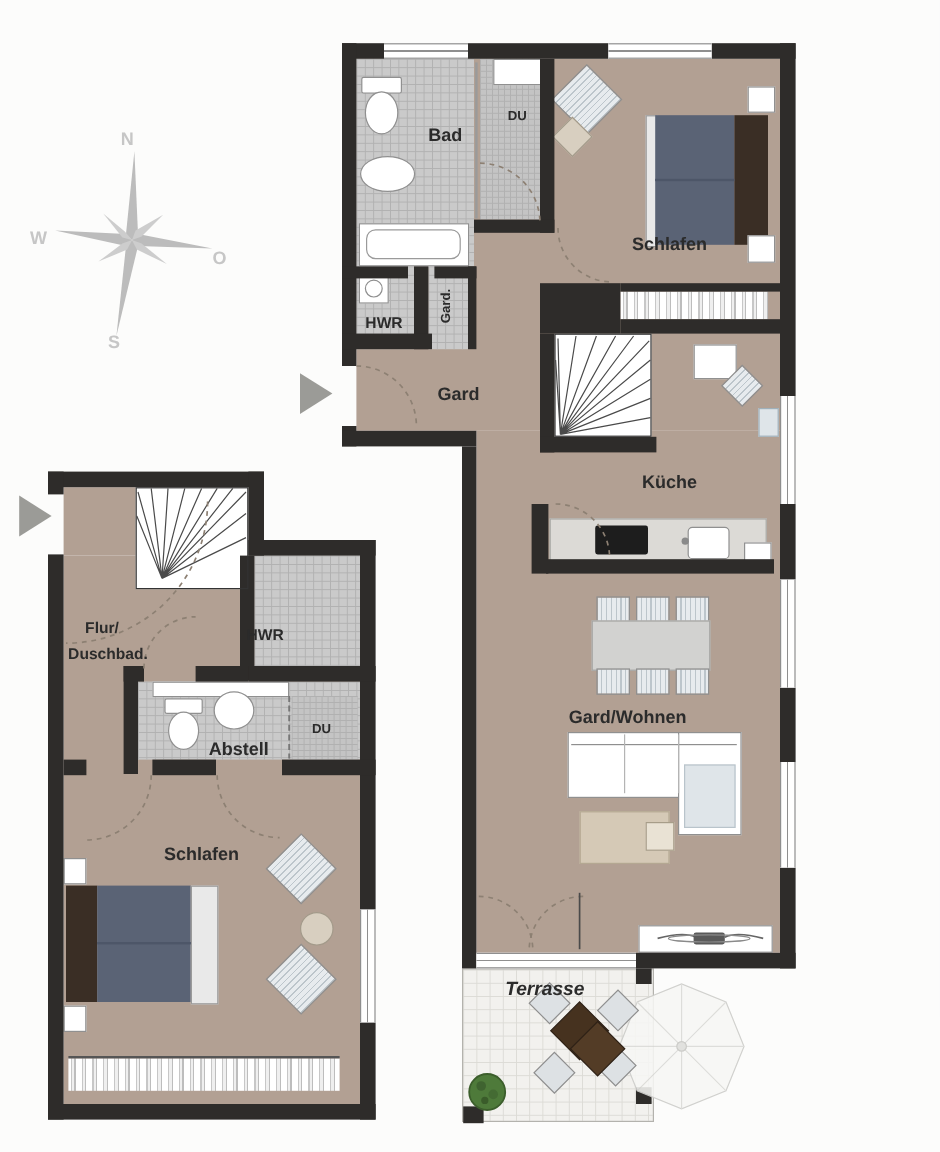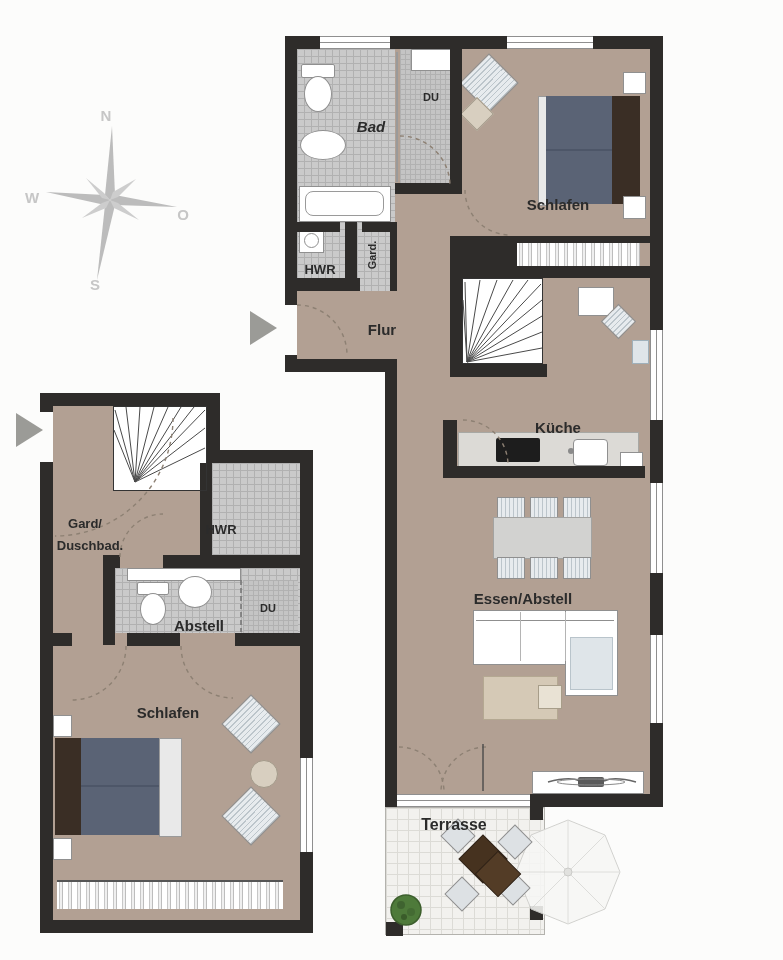--- a/index.html
+++ b/index.html
@@ -22,21 +22,21 @@
   .tile.small{background-size:5px 5px;background-color:#c4c4c4;}
   .winh{position:absolute;background:#fff;border-top:1px solid var(--win_line);border-bottom:1px solid var(--win_line);
         background-image:linear-gradient(transparent calc(50% - .5px),var(--win_line) calc(50% - .5px),var(--win_line) calc(50% + .5px),transparent calc(50% + .5px));z-index:5;}
   .winv{position:absolute;background:#fff;border-left:1px solid var(--win_line);border-right:1px solid var(--win_line);
         background-image:linear-gradient(90deg,transparent calc(50% - .5px),var(--win_line) calc(50% - .5px),var(--win_line) calc(50% + .5px),transparent calc(50% + .5px));z-index:5;}
   .whitebox{position:absolute;background:#ffffff;border:1px solid #909090;z-index:3;}
   .lbl{position:absolute;transform:translate(-50%,-50%);color:var(--label);font-weight:700;font-size:15px;
        white-space:nowrap;z-index:8;letter-spacing:0px;}
   .lbl.sm{font-size:11px;}
   .lbl.md{font-size:13px;}
-  .lbl.lg{font-size:16px;}
+  .lbl.lg{font-size:16px;font-style:italic;}
   .lbl.vert{transform:translate(-50%,-50%) rotate(-90deg);}
   .fringe{position:absolute;z-index:3;border-top:2px solid #555;
     background:repeating-linear-gradient(90deg,#ffffff 0 2px,#c7c7c7 2px 3px,#efefef 3px 5px,var(--fringe) 5px 6px,#ffffff 6px 9px);}
   .furn{position:absolute;z-index:3;}
   .chair{position:absolute;z-index:3;border:1px solid #8f8f8f;
     background:repeating-linear-gradient(90deg,#e7ebee 0 3px,#bcc5cb 3px 4px);}
   .chair.rot{transform:rotate(45deg);}
   .stairbox{position:absolute;background:#ffffff;z-index:3;}
   svg.overlay{position:absolute;left:0;top:0;z-index:7;pointer-events:none;}
   .arrow{position:absolute;width:0;height:0;z-index:6;
@@ -261,30 +261,30 @@
       <polygon points="110,200 104,193 86,178 102,198" fill="#cdcdcd"></polygon>
       <polygon points="110,200 118,203 139,220 114,208" fill="#cdcdcd"></polygon>
       <polygon points="110,200 102,203 82,218 106,208" fill="#cdcdcd"></polygon>
       <text x="106" y="121" fill="#c6c6c6" font-size="15" font-weight="bold" text-anchor="middle">N</text>
       <text x="32" y="203" fill="#c6c6c6" font-size="15" font-weight="bold" text-anchor="middle">W</text>
       <text x="183" y="220" fill="#c6c6c6" font-size="15" font-weight="bold" text-anchor="middle">O</text>
       <text x="95" y="290" fill="#c6c6c6" font-size="15" font-weight="bold" text-anchor="middle">S</text>
     </g>
   </svg>
 
-  <div class="lbl" style="left:371px;top:126px;font-style:italic;">Bad</div>
+  <div class="lbl" style="left:371px;top:113px;">Bad</div>
   <div class="lbl sm" style="left:431px;top:97px;">DU</div>
   <div class="lbl" style="left:558px;top:204px;">Schlafen</div>
   <div class="lbl md" style="left:320px;top:269px;">HWR</div>
   <div class="lbl sm vert" style="left:372px;top:255px;">Gard.</div>
-  <div class="lbl" style="left:382px;top:329px;">Flur</div>
-  <div class="lbl" style="left:558px;top:427px;">Küche</div>
-  <div class="lbl" style="left:523px;top:598px;">Essen/Abstell</div>
+  <div class="lbl" style="left:382px;top:329px;">Gard</div>
+  <div class="lbl" style="left:558px;top:402px;">Küche</div>
+  <div class="lbl" style="left:523px;top:598px;">Gard/Wohnen</div>
   <div class="lbl lg" style="left:454px;top:825px;">Terrasse</div>
 
-  <div class="lbl md" style="left:85px;top:523px;">Gard/</div>
+  <div class="lbl md" style="left:85px;top:523px;">Flur/</div>
   <div class="lbl md" style="left:90px;top:545px;">Duschbad.</div>
   <div class="lbl md" style="left:221px;top:529px;">HWR</div>
   <div class="lbl" style="left:199px;top:625px;">Abstell</div>
   <div class="lbl sm" style="left:268px;top:608px;">DU</div>
   <div class="lbl" style="left:168px;top:712px;">Schlafen</div>
 
 </div>
 
 </body></html>

